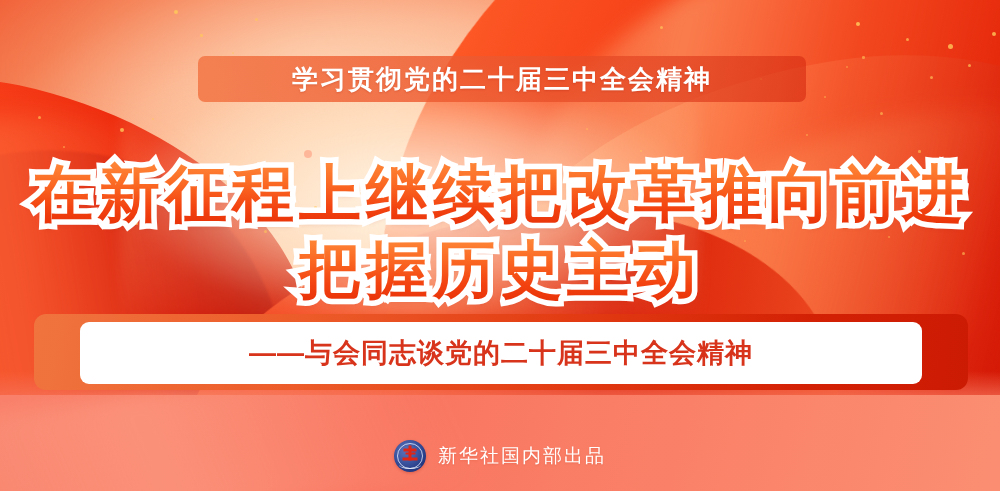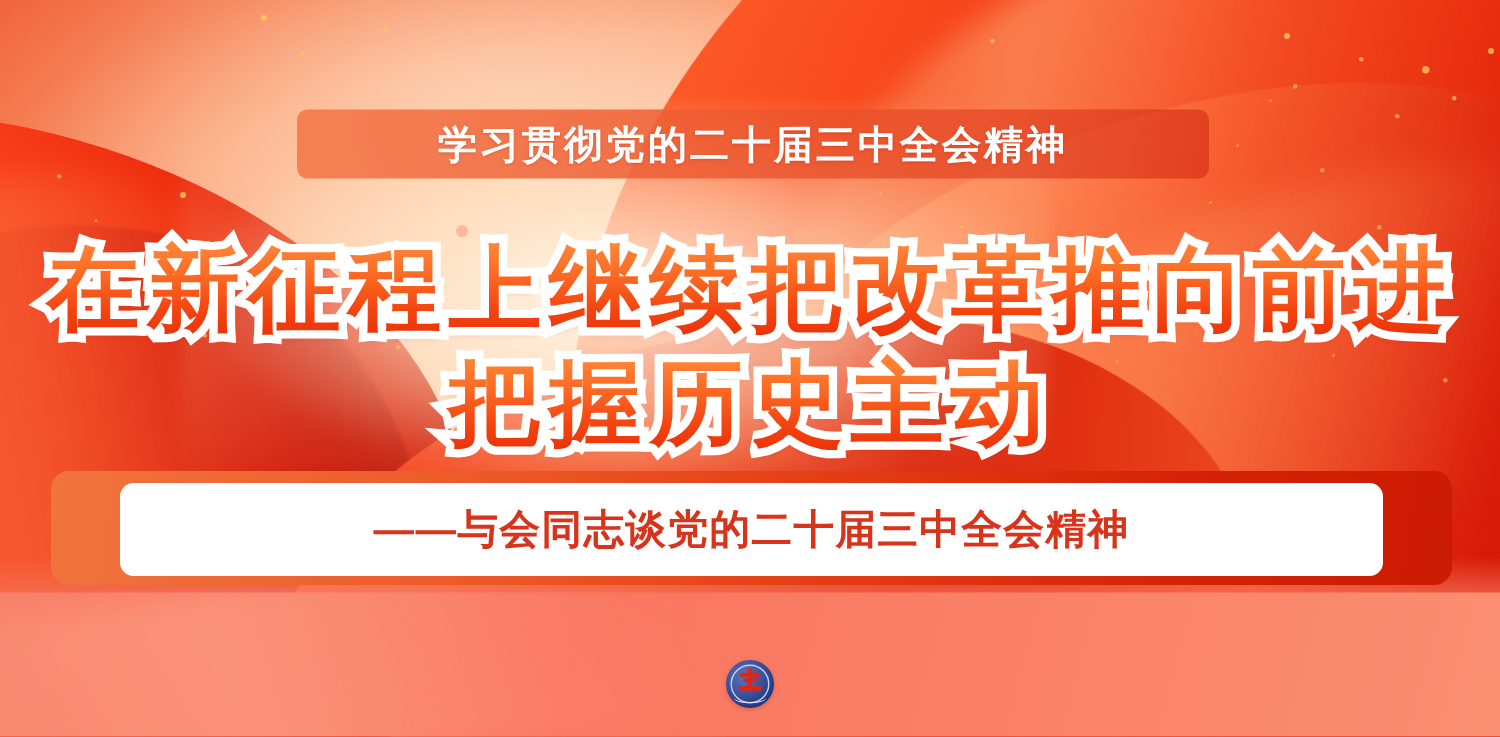--- a/index.html
+++ b/index.html
@@ -148,21 +148,21 @@
   }
 
   
   .sparkles { position:absolute; inset:0; pointer-events:none; }
   .sp { position:absolute; border-radius:50%; background:#FFC85A; }
   .sp.big { background:rgba(255,150,120,0.55); }
 
   
   .top-banner {
     position:absolute;
-    left:198px; top:73px;
+    left:198px; top:56px;
     width:608px; height:46px;
     background:linear-gradient(100deg, rgba(243,120,72,0.88) 0%, rgba(238,92,50,0.85) 42%, rgba(213,42,16,0.62) 100%);
     border-radius:7px;
     display:flex; align-items:center; justify-content:center;
   }
   .top-banner-text {
     color:#FFFFFF;
     font-size:26px;
     font-weight:bold;
     letter-spacing:2px;
@@ -360,15 +360,16 @@
     <span class="logo">
       <span class="ring"></span>
       <span class="emblem">
         <i class="e1"></i>
           <i class="e2"></i>
           <i class="e4"></i>
           <i class="e3"></i>
       </span>
       <span class="arc"></span>
     </span>
+    <span class="footer-text">新华社国内部出品</span>
   </div>
 
 </div>
 
 </body></html>

